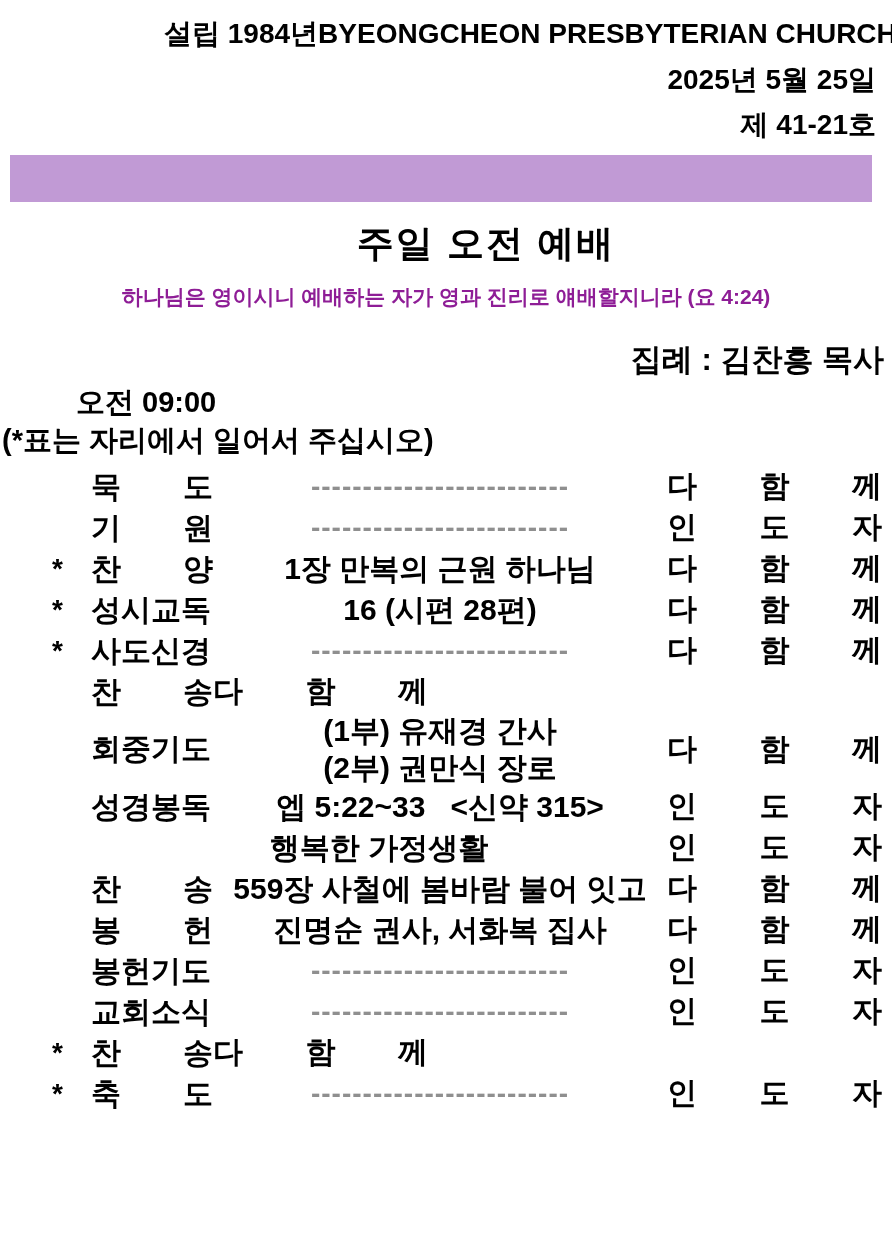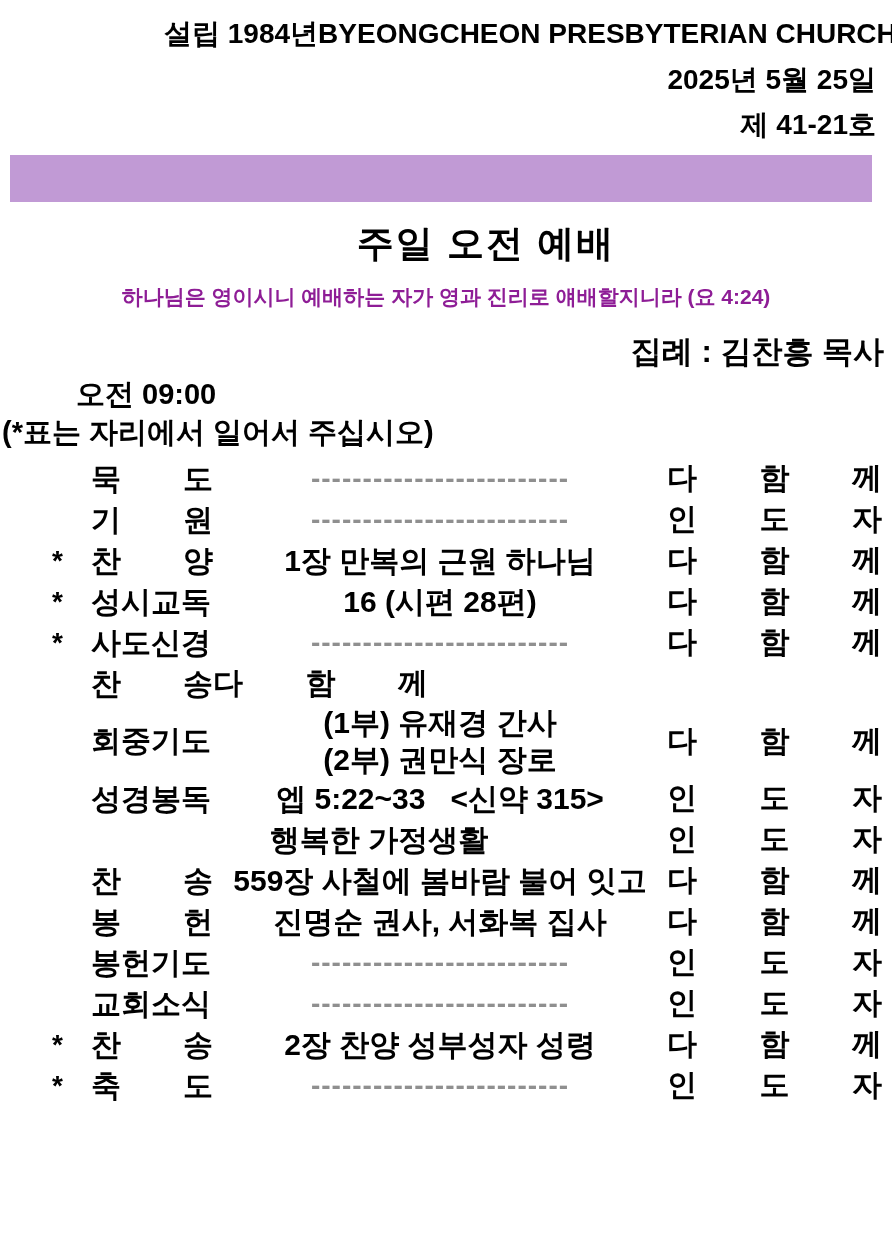--- a/index.html
+++ b/index.html
@@ -37,21 +37,21 @@
     font-size:37px;line-height:40px;letter-spacing:2px;
   }
   .svc-verse{
     margin-top:19px;
     text-align:center;
     font-size:21px;line-height:28px;
     color:var(--verse-color,#8e1d96);
     white-space:nowrap;
   }
   .svc-officiant{
-    margin-top:24px;
+    margin-top:32px;
     text-align:right;padding-right:8px;
     font-size:31px;line-height:34px;
   }
   .svc-time{
     margin-top:9px;margin-left:76px;
     font-size:29px;line-height:32px;
   }
   .svc-note{
     margin-top:5px;margin-left:2px;
     font-size:29px;line-height:34px;
@@ -202,21 +202,20 @@
   <div class="row">
     <span class="cell-star"></span>
     <span class="cell-label">교회소식</span>
     <span class="cell-content dash">-------------------------</span>
     <span class="cell-participant">인 도 자</span>
   </div>
 
   <div class="row">
     <span class="cell-star">*</span>
     <span class="cell-label">찬 송</span>
-    <span class="cell-content">2장 찬양 성부성자 성령</span>
     <span class="cell-participant">다 함 께</span>
   </div>
 
   <div class="row">
     <span class="cell-star">*</span>
     <span class="cell-label">축 도</span>
     <span class="cell-content dash">-------------------------</span>
     <span class="cell-participant">인 도 자</span>
   </div>
 </div>

